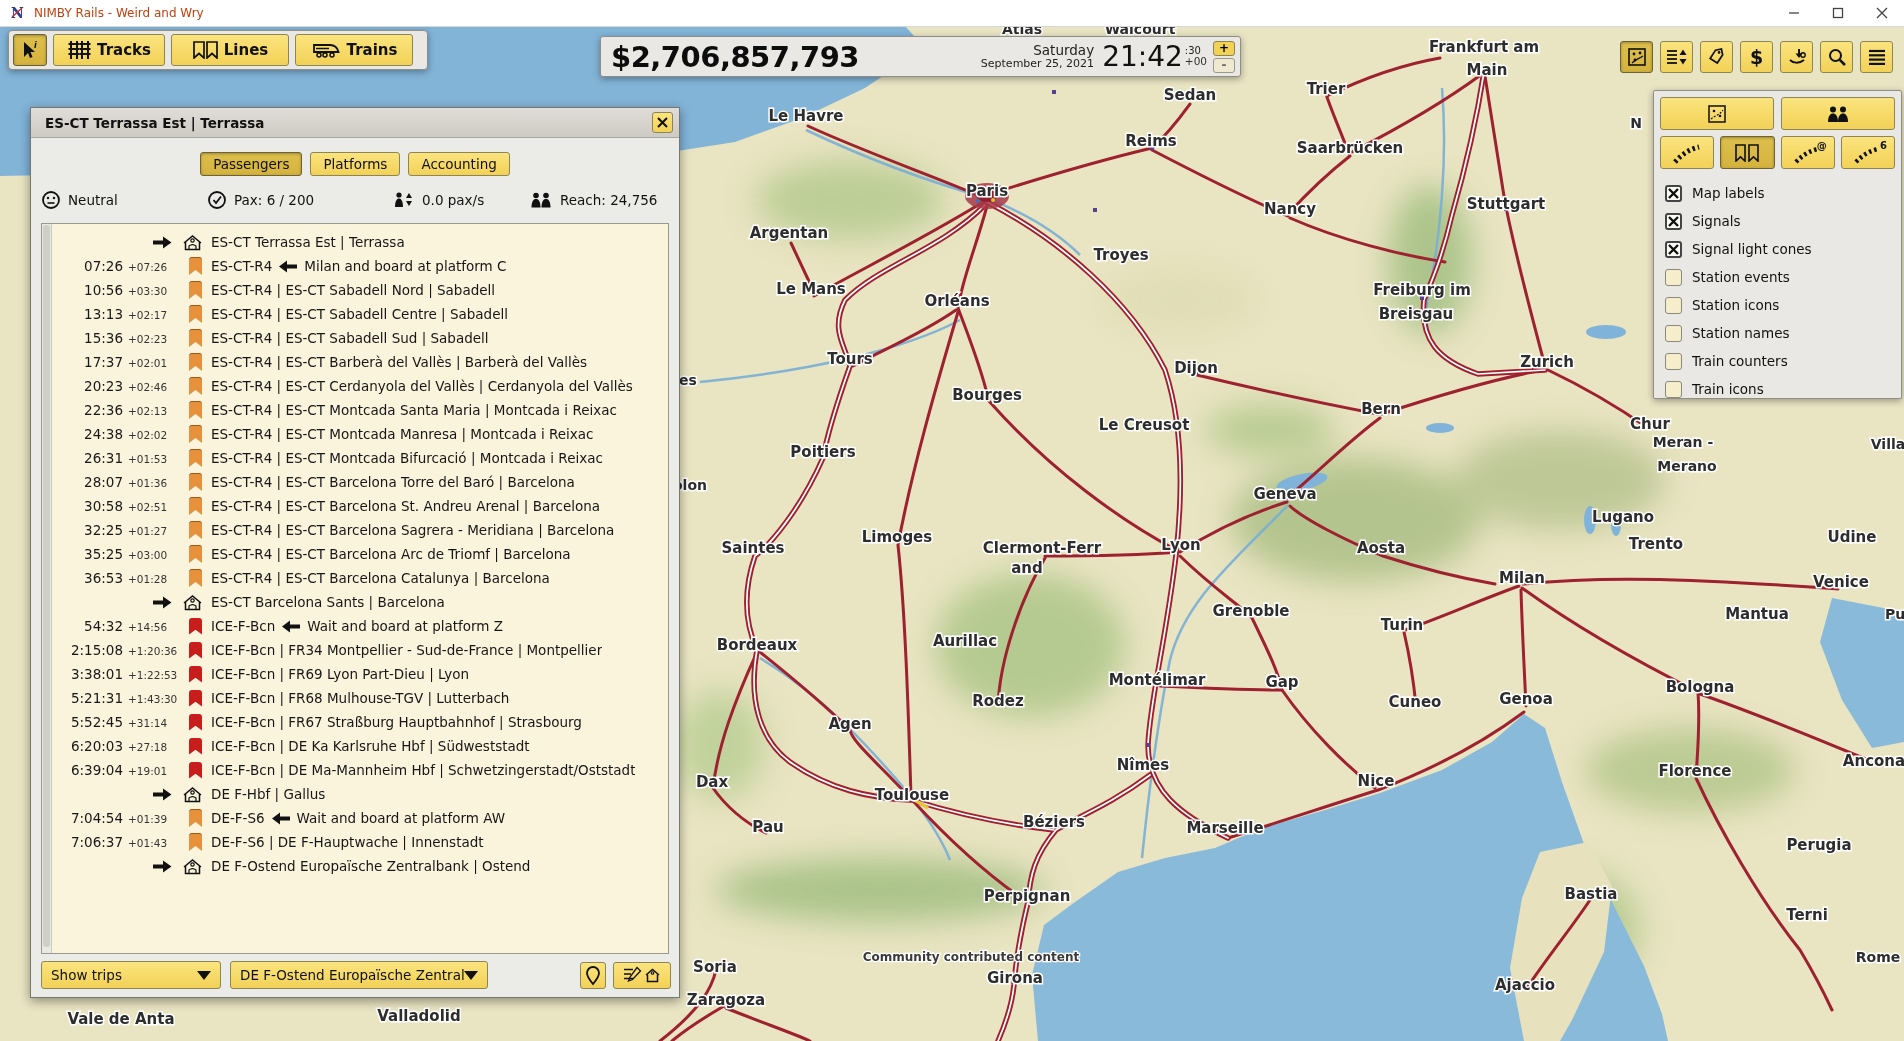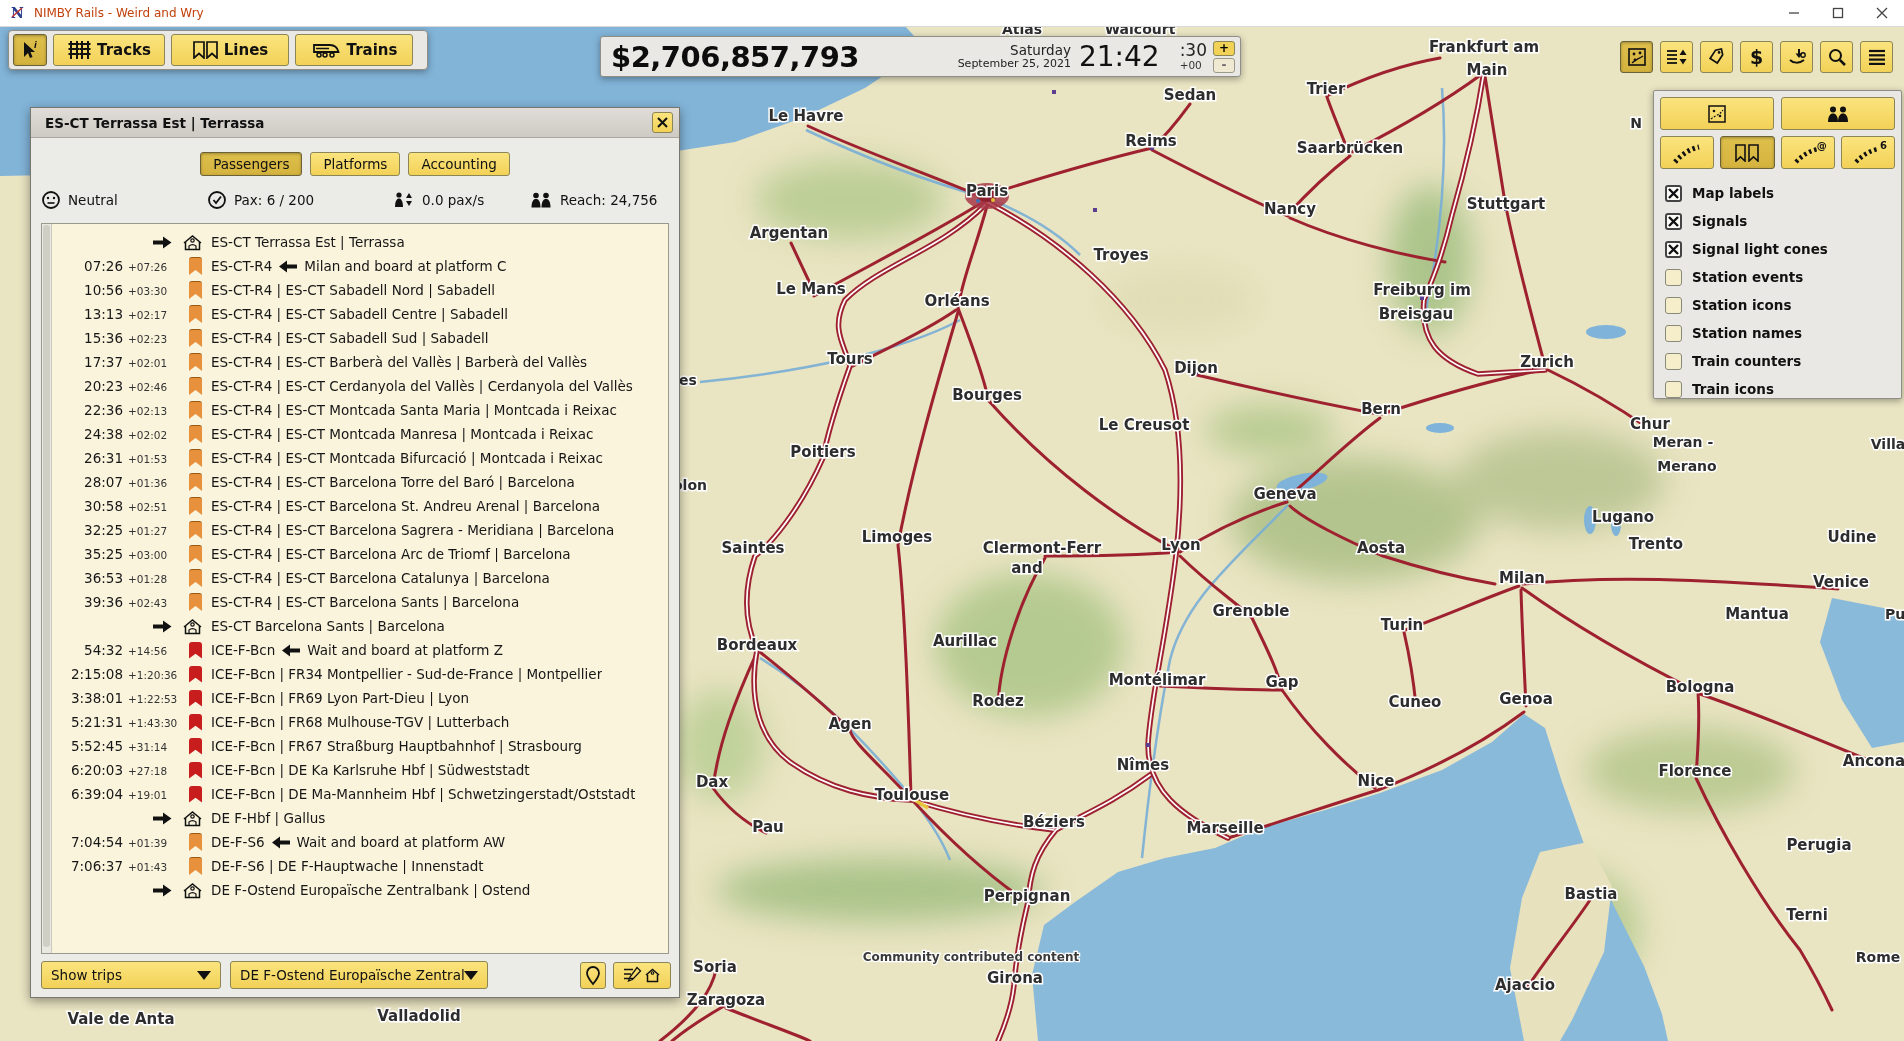--- a/index.html
+++ b/index.html
@@ -28,41 +28,41 @@
   #main-toolbar{position:absolute;left:8px;top:30px;width:420px;height:40px;z-index:50;
     display:flex;align-items:center;padding:0 4px;gap:6px;}
   #main-toolbar .tool{height:32px;font-size:15px;font-weight:600;gap:6px;padding:13px 10px;}
   
   #hud{position:absolute;left:600px;top:36px;width:641px;height:41px;z-index:50;
     display:flex;align-items:center;border-radius:3px;}
   #hud-money{font-size:29px;font-weight:bold;color:#0d0d0d;margin-left:10px;letter-spacing:-.5px;}
   #hud-datebox{margin-left:auto;text-align:right;line-height:1.1;}
   #hud-day{font-size:13.5px;color:#222;}
   #hud-date{font-size:11px;color:#222;}
-  #hud-time{font-size:28px;color:#111;margin:0 20px 0 8px;}
+  #hud-time{font-size:28px;color:#111;margin:0 2px 0 8px;}
   #hud-secbox{line-height:1.05;text-align:left;margin-right:6px;}
-  #hud-sec{font-size:17px;color:#222;text-align:center;}
+  #hud-sec{font-size:10px;color:#222;}
   #hud-frac{font-size:10.5px;color:#333;}
   #hud-btns{display:flex;flex-direction:column;gap:2px;margin-right:5px;}
   .hud-small-btn{width:22px;height:15px;font-size:12px;font-weight:bold;border-radius:3px;
     display:flex;align-items:center;justify-content:center;box-sizing:border-box;}
   #hud-plus{background:#f2d157;border:1px solid #8c8555;}
   #hud-minus{background:#efe9d2;border:1px solid #9a9a8a;color:#666;}
   
   #tr-toolbar{position:absolute;left:1620px;top:41px;z-index:50;display:flex;gap:7px;}
   .tr-btn{width:33px;height:32px;}
   
   #map-options{position:absolute;left:1653px;top:90px;width:249px;height:309px;z-index:45;
     border-radius:2px;padding:6px;}
   #mo-big{display:flex;gap:7px;}
   .mo-big-btn{width:115px;height:33px;}
   #mo-small{display:flex;gap:6px;margin-top:6px;}
   .mo-small-btn{width:55px;height:33px;position:relative;}
   .mo-sup{position:absolute;right:7px;top:3px;font-size:10px;font-weight:bold;}
-  #mo-list{margin-top:10px;font-weight:bold;}
+  #mo-list{margin-top:10px;}
   .mo-item{display:flex;align-items:center;height:28px;margin-left:5px;gap:10px;}
   .mo-box{width:17px;height:17px;border-radius:3px;box-sizing:border-box;
     display:flex;align-items:center;justify-content:center;}
   .mo-box.on{background:#fdfdf8;border:2px solid #444;}
   .mo-box.off{background:#f6eecb;border:1px solid #8a8a7a;}
   .mo-label{font-size:13.5px;color:#111;}
   
   #station-win{position:absolute;left:30px;top:107px;width:650px;height:891px;z-index:40;
     background:#ebebe7;border:1px solid #77776f;box-shadow:0 3px 10px rgba(0,0,0,.4);
     box-sizing:border-box;}
@@ -691,26 +691,20 @@
           <span class="c-delta">+03:00</span>
           <span class="badge orange"></span>
           <span class="rtext">ES-CT-R4 | ES-CT Barcelona Arc de Triomf | Barcelona</span>
         </div>
         <div class="row">
           <span class="c-time">36:53</span>
           <span class="c-delta">+01:28</span>
           <span class="badge orange"></span>
           <span class="rtext">ES-CT-R4 | ES-CT Barcelona Catalunya | Barcelona</span>
         </div>
-        <div class="row">
-          <span class="c-time">39:36</span>
-          <span class="c-delta">+02:43</span>
-          <span class="badge orange"></span>
-          <span class="rtext">ES-CT-R4 | ES-CT Barcelona Sants | Barcelona</span>
-        </div>
         <div class="row station">
           <svg class="ic sarrow" width="19" height="13">
             <polygon points="0,4.5 10,4.5 10,0.5 18.5,6.5 10,12.5 10,8.5 0,8.5" fill="#111"></polygon>
           </svg>
           <svg class="ic shouse" width="21" height="17">
             <path d="M2,9 L10.5,2 L19,9" fill="none" stroke="#111" stroke-width="1.5"></path>
             <path d="M3.5,8 V15.5 H17.5 V8" fill="none" stroke="#111" stroke-width="1.5"></path>
             <circle cx="10.5" cy="6.5" r="1.7" fill="none" stroke="#111" stroke-width="1.2"></circle>
             <path d="M7,15.5 V12 q3.5,-2.8 7,0 V15.5" fill="none" stroke="#111" stroke-width="1.2"></path>
           </svg>

